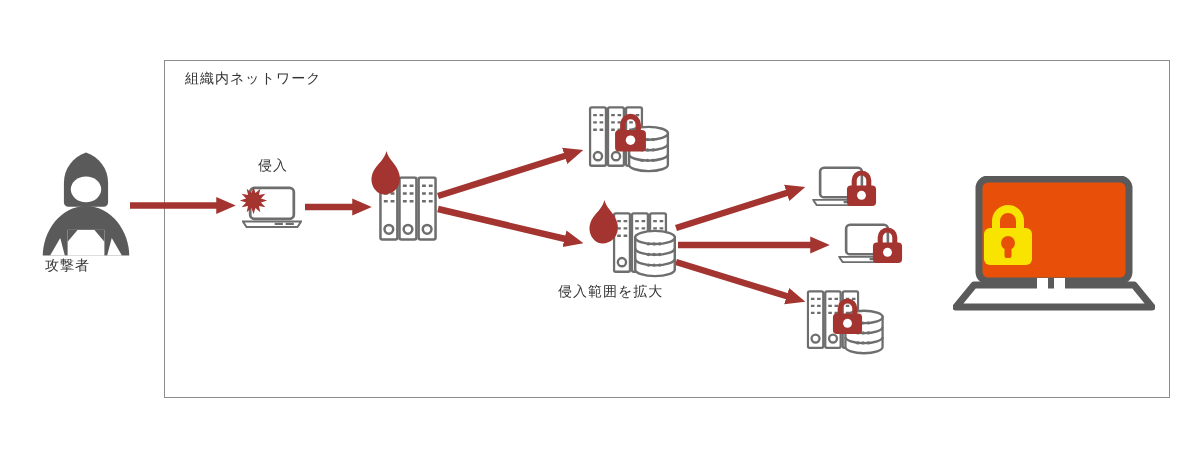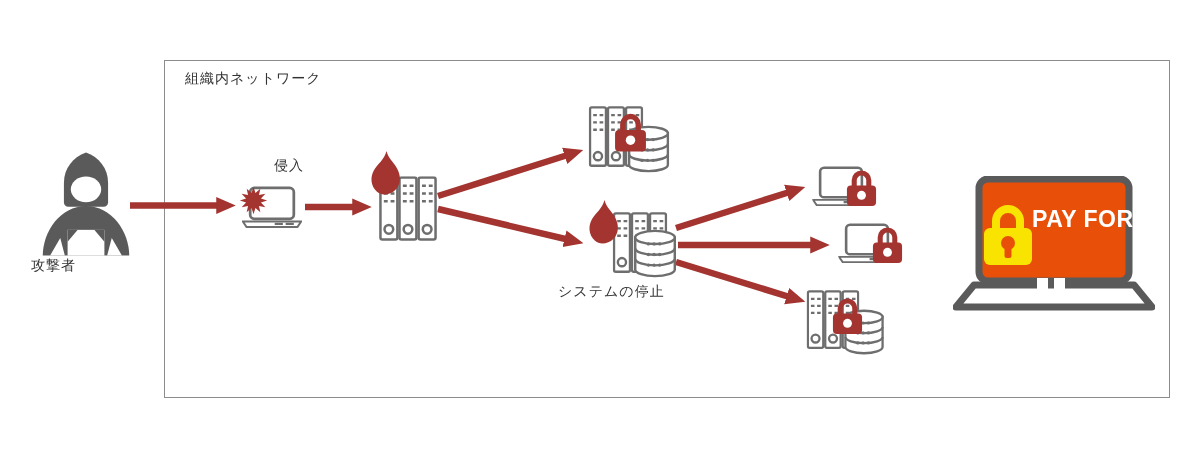--- a/index.html
+++ b/index.html
@@ -99,23 +99,23 @@
       <line x1="438" y1="209" x2="574" y2="241" marker-end="url(#ah)"></line>
       <line x1="676" y1="228" x2="796" y2="190" marker-end="url(#ah)"></line>
       <line x1="678" y1="245" x2="820" y2="245" marker-end="url(#ah)"></line>
       <line x1="676" y1="262" x2="796" y2="299" marker-end="url(#ah)"></line>
     </g>
   </svg>
 
   <svg class="abs" style="left:40px;top:150px;z-index:2;" width="92" height="110" viewBox="0 0 100 118">
       <use href="#sym-attacker"></use>
     </svg>
-  <div class="label" style="left:31px;top:257px;">攻撃者</div>
+  <div class="label" style="left:45px;top:257px;">攻撃者</div>
 
-  <div class="label" style="left:258px;top:157px;margin-left:16px;">侵入</div>
+  <div class="label" style="left:258px;top:157px;">侵入</div>
   <svg class="abs" style="left:242px;top:186px;z-index:2;" width="60" height="42" viewBox="0 0 66 46">
       <use href="#sym-laptop"></use>
     </svg>
   <svg class="abs" style="left:239px;top:186px;z-index:3;" width="29" height="29" viewBox="0 0 34 34">
       <use href="#sym-burst"></use>
     </svg>
 
   <svg class="abs" style="left:379px;top:176px;z-index:2;" width="58" height="66" viewBox="0 0 60 68">
       <use href="#sym-rack"></use>
     </svg>
@@ -136,21 +136,21 @@
 
   <svg class="abs" style="left:612px;top:212px;z-index:2;" width="56" height="62" viewBox="0 0 60 68">
       <use href="#sym-rack"></use>
     </svg>
   <svg class="abs" style="left:632px;top:229px;z-index:3;" width="46" height="49" viewBox="0 0 46 52">
       <use href="#sym-db"></use>
     </svg>
   <svg class="abs" style="left:584px;top:199px;z-index:4;" width="39" height="49" viewBox="0 0 40 50">
       <use href="#sym-flame"></use>
     </svg>
-  <div class="label" style="left:558px;top:283px;">システムの停止</div>
+  <div class="label" style="left:558px;top:283px;">侵入範囲を拡大</div>
 
   <svg class="abs" style="left:812px;top:166px;z-index:2;" width="58" height="40" viewBox="0 0 66 46">
       <use href="#sym-laptop"></use>
     </svg>
   <svg class="abs" style="left:845px;top:169px;z-index:3;" width="33" height="39" viewBox="0 0 34 40">
       <use href="#sym-lock"></use>
     </svg>
 
   <svg class="abs" style="left:838px;top:223px;z-index:2;" width="58" height="40" viewBox="0 0 66 46">
       <use href="#sym-laptop"></use>
@@ -174,16 +174,16 @@
     <polygon points="21,109 181,109 199,131 3,131" fill="#ffffff" stroke="#5A5A5A" stroke-width="7" stroke-linejoin="round"></polygon>
     <rect x="84" y="102" width="11" height="13" fill="#ffffff"></rect>
     <rect x="101" y="102" width="11" height="13" fill="#ffffff"></rect>
     <g>
       <path d="M43,56 V45 A12,12 0 0 1 67,45 V56" fill="none" stroke="#F8E400" stroke-width="8"></path>
       <rect x="31" y="52" width="48" height="37" rx="6" fill="#F8E400"></rect>
       <circle cx="55" cy="67" r="7" fill="#E8500A"></circle>
       <rect x="51.5" y="71" width="7" height="11" rx="2" fill="#E8500A"></rect>
     </g>
   </svg>
-  <div id="ransom-text" style="z-index:5;"><span>PAY FOR</span><br>
+  <div id="ransom-text" style="z-index:5;"><br>
   </div>
 
 </div>
 
 </body></html>

